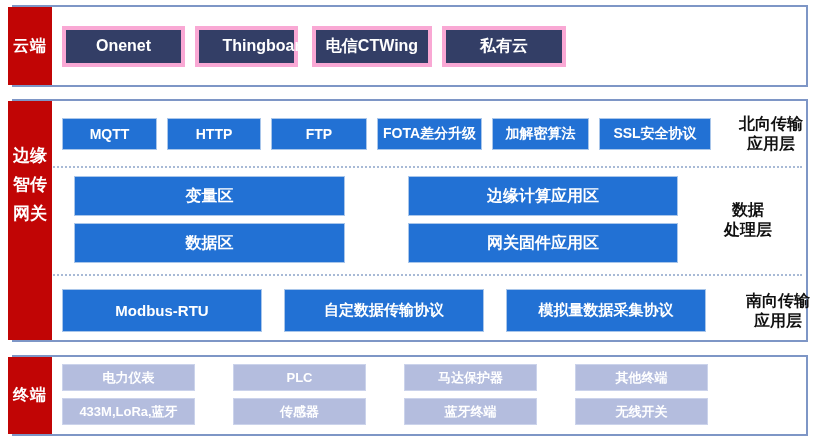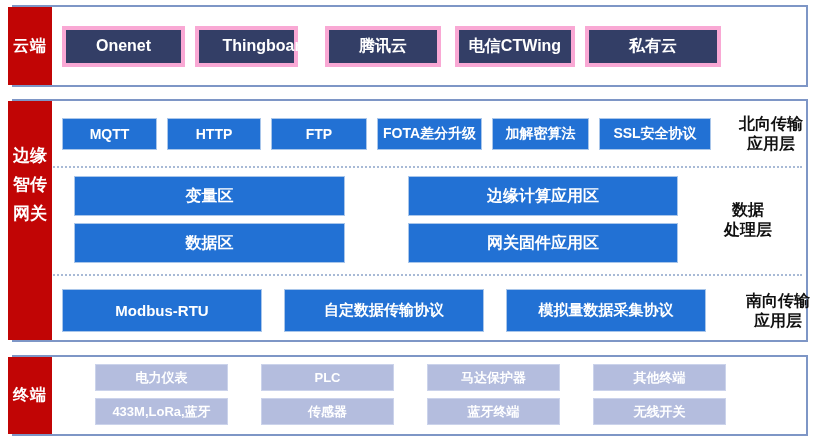--- a/index.html
+++ b/index.html
@@ -75,37 +75,36 @@
   .layer-label {
     margin-left:auto; width:100px;
     color:#111111; font-weight:bold;
     font-size:16px; line-height:20px;
     text-align:center; flex:none;
   }
 
   
   .term-grid { padding:7px 0 0 48px; }
   .term-row { display:flex; justify-content:space-between; width:646px; margin-bottom:7px; }
-  .term-row .node { width:133px; height:27px; font-size:13px;margin-left:33px; }
+  .term-row .node { width:133px; height:27px; font-size:13px; }
 </style>
 </head>
 <body>
 
 <div class="canvas">
 
   <div class="section sec-cloud">
     <div class="side-tab small">
       <span>云端</span>
     </div>
     <div class="cloud-row">
       <div class="node navy" style="width:123px;">Onenet</div>
       <div class="node navy" style="width:103px; margin-left:10px;padding-left:40px;">Thingboard</div>
-      <div class="node navy" style="width:116px; margin-left:27px;">腾讯云</div>
       <div class="node navy" style="width:120px; margin-left:14px;">电信CTWing</div>
-      <div class="node navy" style="width:136px; margin-left:10px;">私有云</div>
+      <div class="node navy" style="width:124px; margin-left:10px;">私有云</div>
     </div>
   </div>
 
   <div class="section sec-gateway">
     <div class="side-tab tall">
       <span class="ln">边缘</span>
       <span class="ln">智传</span>
       <span class="ln">网关</span>
     </div>
 

